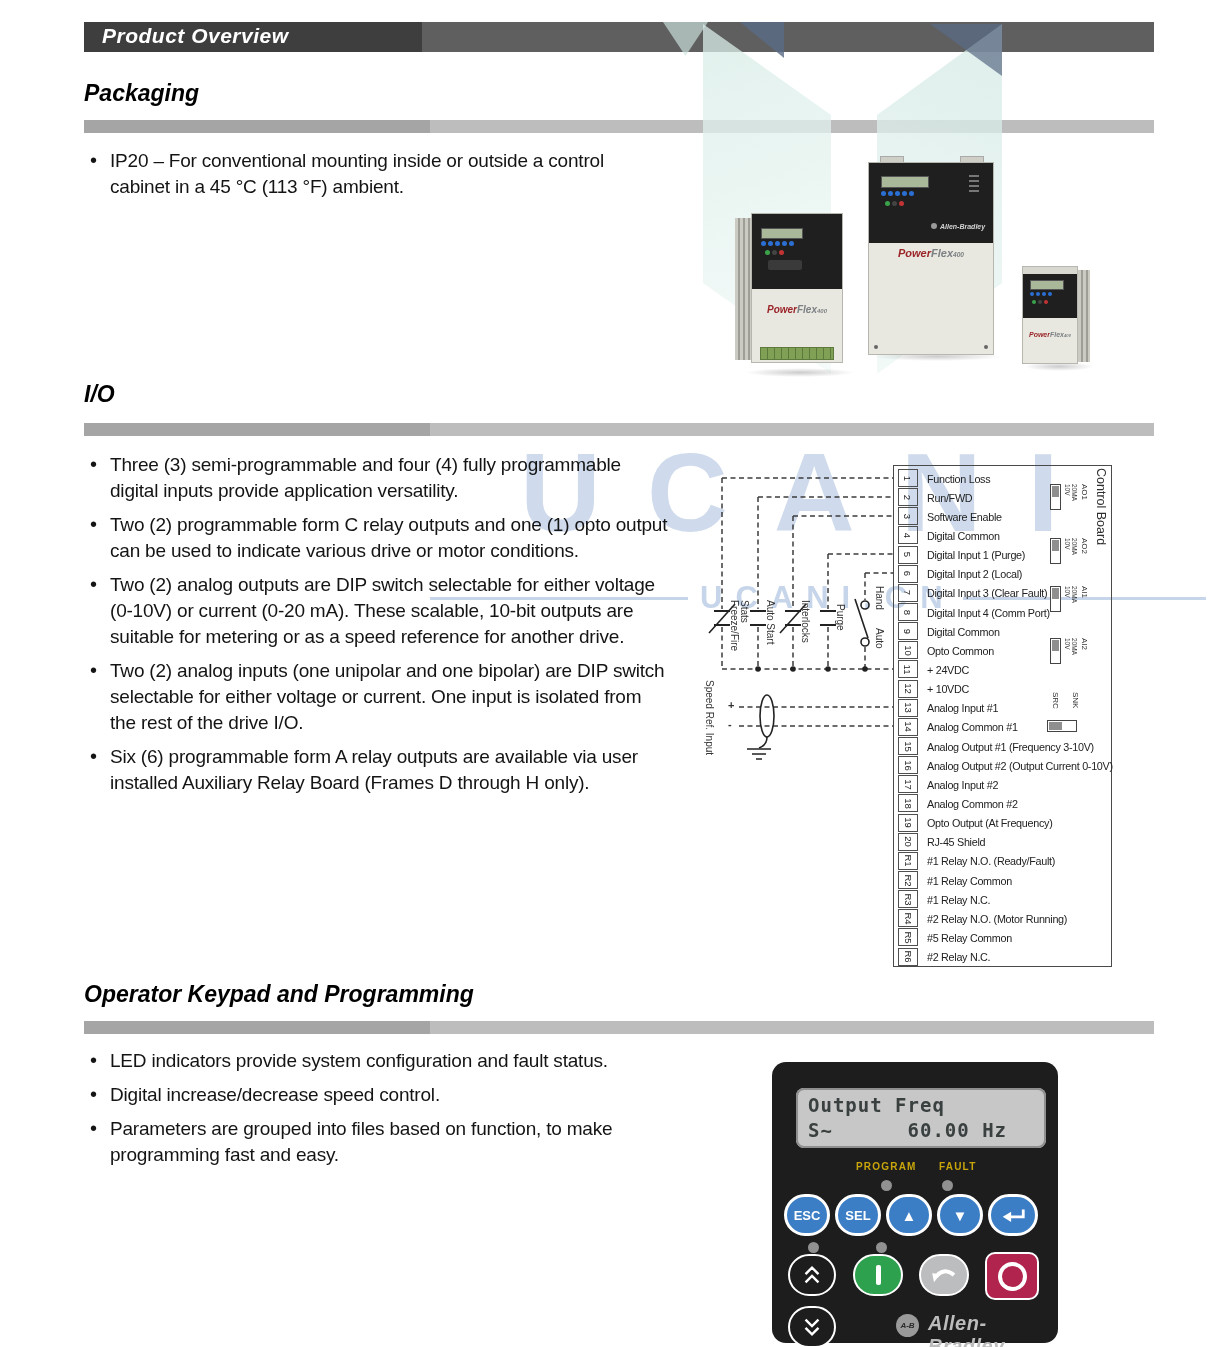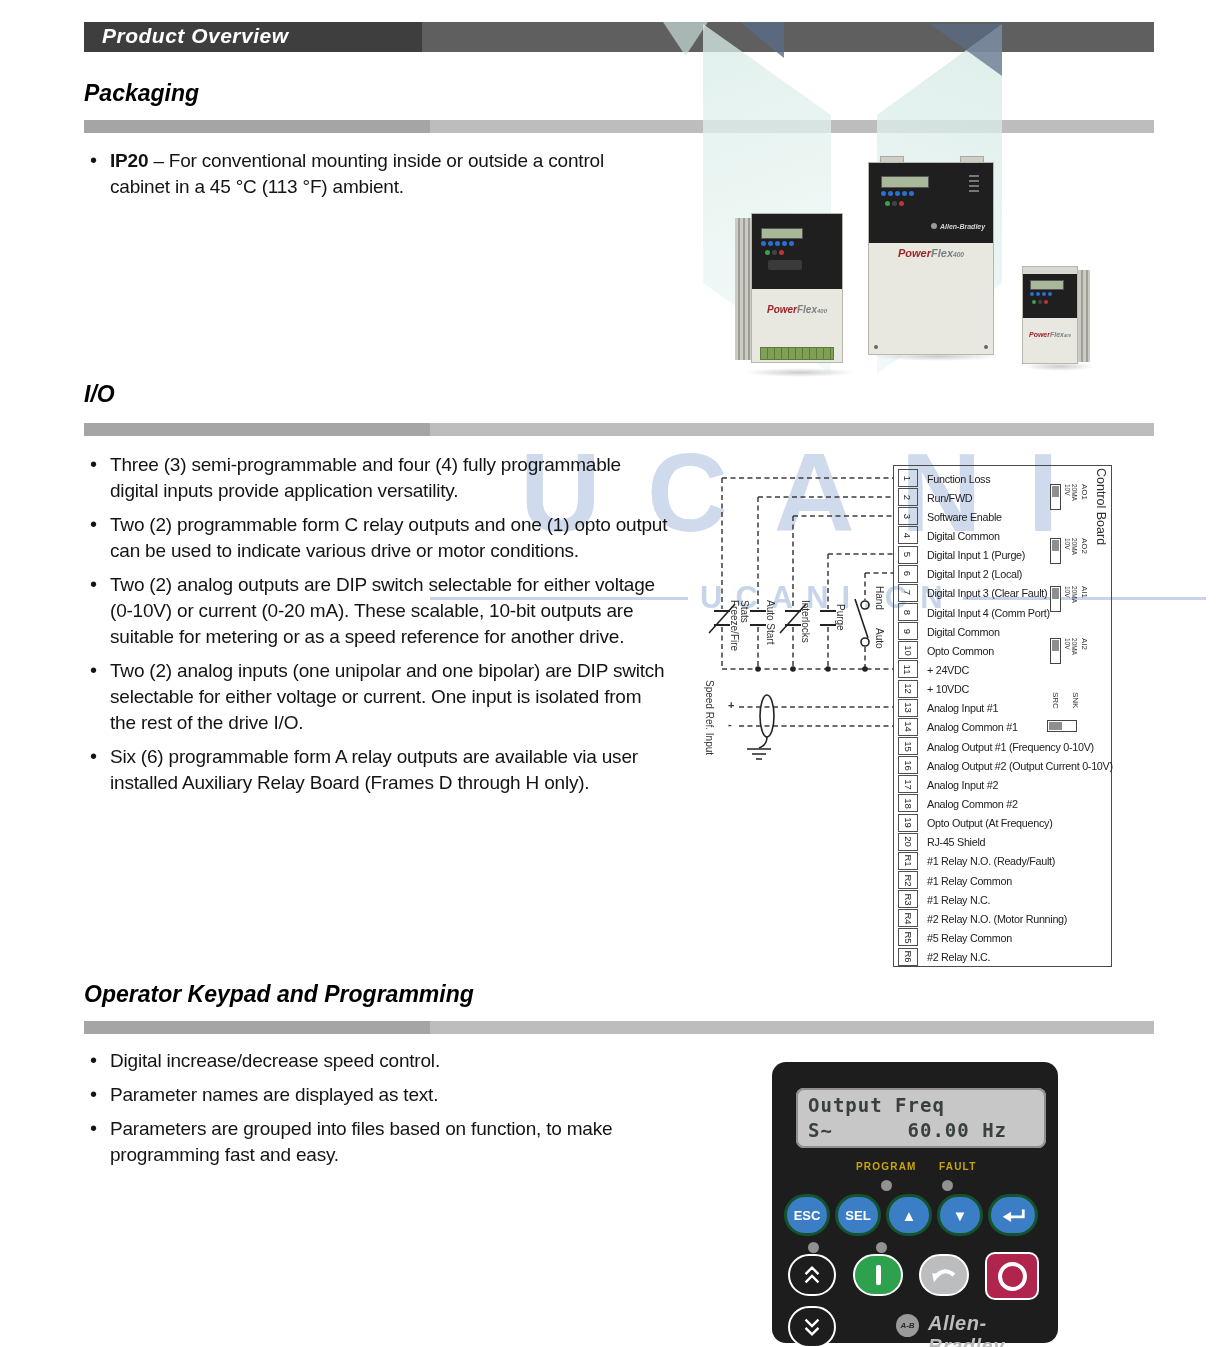--- a/index.html
+++ b/index.html
@@ -22,21 +22,21 @@
            color:#fff;letter-spacing:.5px;}
   .sec-h{position:absolute;left:84px;font-size:23px;font-weight:bold;font-style:italic;color:#000;}
   .g-bar{position:absolute;left:84px;width:1070px;height:13px;
          background:linear-gradient(90deg,#a5a5a5 0 346px,#bdbdbd 346px 100%);}
 
   
   .blist{position:absolute;left:88px;width:580px;}
   .bullet{position:relative;padding-left:22px;font-size:19px;line-height:26px;
           color:#141414;letter-spacing:-0.2px;margin-bottom:8px;}
   .bullet::before{content:"\2022";position:absolute;left:2px;top:-1px;font-size:20px;}
-  .blead{font-weight:bold;text-align:right;}
+  .blead{font-weight:normal;text-align:right;}
 
   
   .fins{background:repeating-linear-gradient(90deg,#cbcbc3 0 3px,#9e9e96 3px 5px);}
   .drive-body{position:absolute;background:#e8e8e0;border:1px solid #b7b7af;box-sizing:border-box;}
   .drive-panel{position:absolute;left:0;top:0;width:100%;background:#1f1f1f;}
   .mini-lcd{position:absolute;background:#a9b899;border:1px solid #555;}
   .dotrow{position:absolute;display:flex;gap:2px;}
   .dot{width:5px;height:5px;border-radius:50%;}
   .pf-logo{position:absolute;width:100%;text-align:center;font-style:italic;font-weight:bold;white-space:nowrap;}
   .pf-p{color:#9b2428;} .pf-f{color:#7c8084;} .pf-m{color:#7c8084;font-size:60%;}
@@ -67,21 +67,21 @@
 
   
   .kpad{position:absolute;left:772px;top:1062px;width:286px;height:281px;background:#1d1d1d;border-radius:14px;}
   .lcd{position:absolute;left:24px;top:26px;width:250px;height:60px;background:#c7c7c7;
        border-radius:8px;box-shadow:inset 0 0 0 2px #8f8f8f;}
   .lcd div{position:absolute;left:12px;font-family:"DejaVu Sans Mono",monospace;font-weight:bold;
            font-size:19px;color:#3a4040;letter-spacing:1px;white-space:pre;}
   .lcd-l1{top:6px;} .lcd-l2{top:31px;}
   .ind-lbl{position:absolute;font-size:10px;font-weight:bold;color:#c7a50b;letter-spacing:1.2px;}
   .led{position:absolute;width:11px;height:11px;border-radius:50%;background:#919191;}
-  .kbtn{position:absolute;top:132px;height:42px;background:#3b7ec5;border:3px solid #14532d;
+  .kbtn{position:absolute;top:132px;height:42px;background:#3b7ec5;border:3px solid #ffffff;
         border-radius:24px;color:#fff;font-weight:bold;font-size:14px;box-sizing:border-box;
         display:flex;align-items:center;justify-content:center;}
   .kbtn2{position:absolute;height:42px;border:2.5px solid #fff;border-radius:24px;box-sizing:border-box;
         display:flex;align-items:center;justify-content:center;}
   .stopbtn{position:absolute;left:213px;top:190px;width:54px;height:48px;background:#b0244e;
         border:2.5px solid #fff;border-radius:10px;box-sizing:border-box;
         display:flex;align-items:center;justify-content:center;}
   .stop-ring{width:21px;height:21px;border:4.5px solid #fff;border-radius:50%;}
   .start-bar{width:5px;height:20px;background:#fff;border-radius:2px;}
   .ab-badge{position:absolute;left:124px;top:252px;width:23px;height:23px;border-radius:50%;
@@ -342,21 +342,21 @@
             <span class="term-num">
               <i>14</i>
             </span>
             <span class="term-label">Analog Common #1</span>
           </div>
 
           <div class="term-row">
             <span class="term-num">
               <i>15</i>
             </span>
-            <span class="term-label">Analog Output #1 (Frequency 0-10V)</span>
+            <span class="term-label">Analog Output #1 (Frequency 3-10V)</span>
           </div>
 
           <div class="term-row">
             <span class="term-num">
               <i>16</i>
             </span>
             <span class="term-label">Analog Output #2 (Output Current 0-10V)</span>
           </div>
 
           <div class="term-row">
@@ -478,22 +478,22 @@
         <b></b>
       </div>
 
     <div class="board-lbl">Control Board</div>
   </div>
 
   <div class="sec-h" style="top:981px;">Operator Keypad and Programming</div>
   <div class="g-bar" style="top:1021px;"></div>
   <div class="blist" style="top:1048px;">
 
+      <div class="bullet"><span>LED indicators provide system configuration and fault status.</span></div>
       <div class="bullet"><span>Digital increase/decrease speed control.</span></div>
-      <div class="bullet"><span>Parameter names are displayed as text.</span></div>
       <div class="bullet"><span>Parameters are grouped into files based on function, to make programming fast and easy.</span></div>
     </div>
 
   <div class="kpad">
     <div class="lcd">
       <div class="lcd-l1">Output Freq</div>
       <div class="lcd-l2">S~      60.00 Hz</div>
     </div>
     <div class="ind-lbl" style="left:84px;top:99px;">PROGRAM</div>
     <div class="ind-lbl" style="left:167px;top:99px;">FAULT</div>

